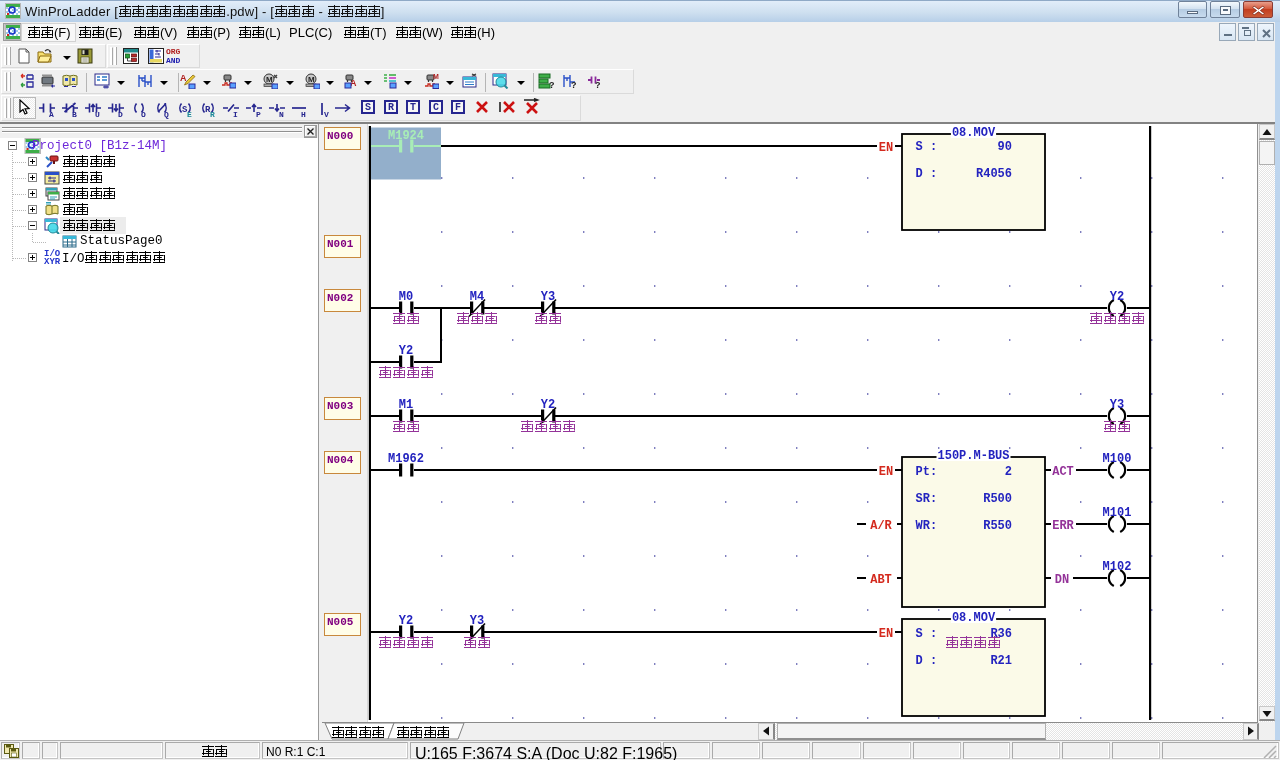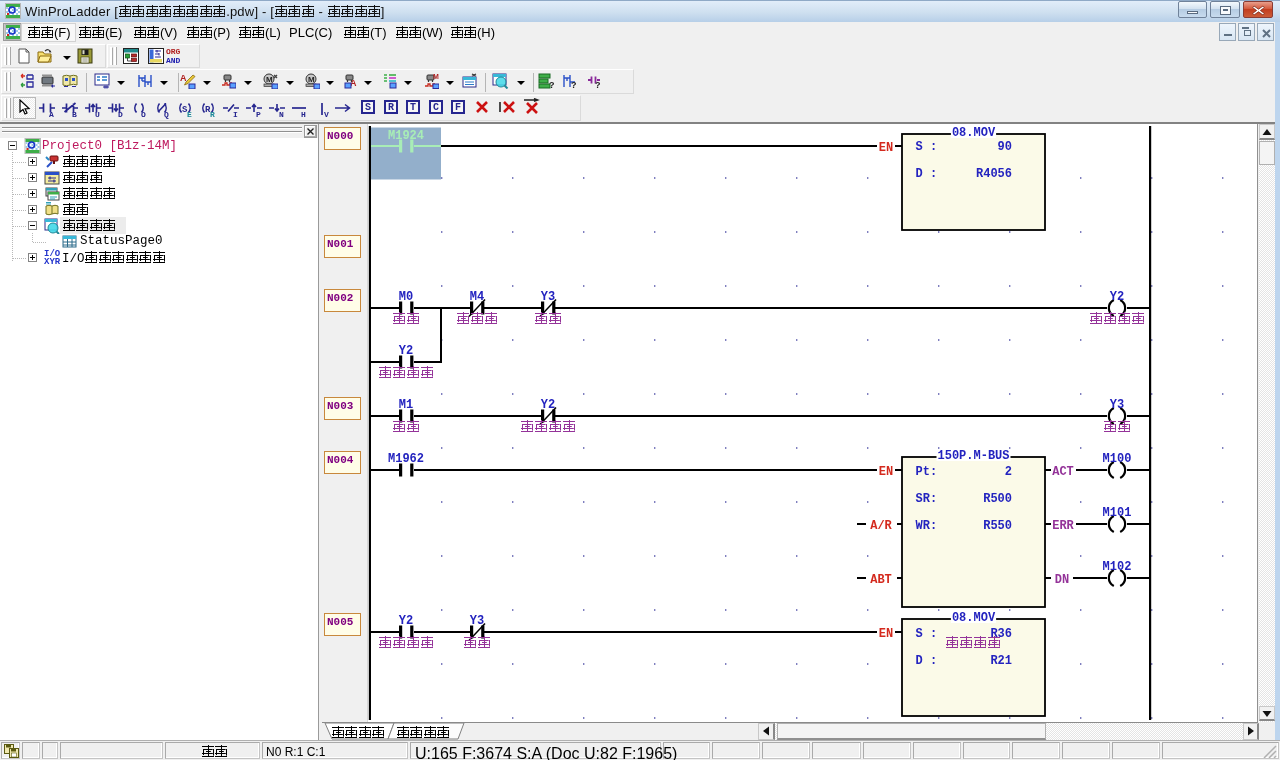--- a/index.html
+++ b/index.html
@@ -365,21 +365,21 @@
       <rect x="5" y="8" width="2" height="2"></rect>
       <rect x="9" y="8" width="2" height="2"></rect>
       <rect x="13" y="8" width="2" height="2"></rect>
       <rect x="3" y="10" width="2" height="2"></rect>
       <rect x="7" y="10" width="2" height="2"></rect>
       <rect x="11" y="10" width="2" height="2"></rect>
     </g>
 <circle cx="7" cy="7" r="3" fill="none" stroke="#1733c9" stroke-width="1.6"></circle>
 <rect x="2" y="10" width="2" height="2" fill="#d42a1e"></rect>
 </svg>
-<div class="ab mono" style="left:42px;top:139px;font-size:12.5px;color:#be185d">Project0 [B1z-14M]</div>
+<div class="ab mono" style="left:32px;top:139px;font-size:12.5px;color:#6d28d9">Project0 [B1z-14M]</div>
 <div class="ab" style="left:13px;top:162px;width:14px;height:1px;background:repeating-linear-gradient(90deg,#b8b8b8 0 1px,#fff 1px 2px)"></div>
 <div class="ab" style="left:28px;top:157px;width:9px;height:9px;border:1px solid #848484;background:#fff"></div>
 <div class="ab" style="left:30px;top:161px;width:5px;height:1px;background:#000"></div>
 <div class="ab" style="left:32px;top:159px;width:1px;height:5px;background:#000"></div>
 <div class="ab" style="left:13px;top:178px;width:14px;height:1px;background:repeating-linear-gradient(90deg,#b8b8b8 0 1px,#fff 1px 2px)"></div>
 <div class="ab" style="left:28px;top:173px;width:9px;height:9px;border:1px solid #848484;background:#fff"></div>
 <div class="ab" style="left:30px;top:177px;width:5px;height:1px;background:#000"></div>
 <div class="ab" style="left:32px;top:175px;width:1px;height:5px;background:#000"></div>
 <div class="ab" style="left:13px;top:194px;width:14px;height:1px;background:repeating-linear-gradient(90deg,#b8b8b8 0 1px,#fff 1px 2px)"></div>
 <div class="ab" style="left:28px;top:189px;width:9px;height:9px;border:1px solid #848484;background:#fff"></div>

